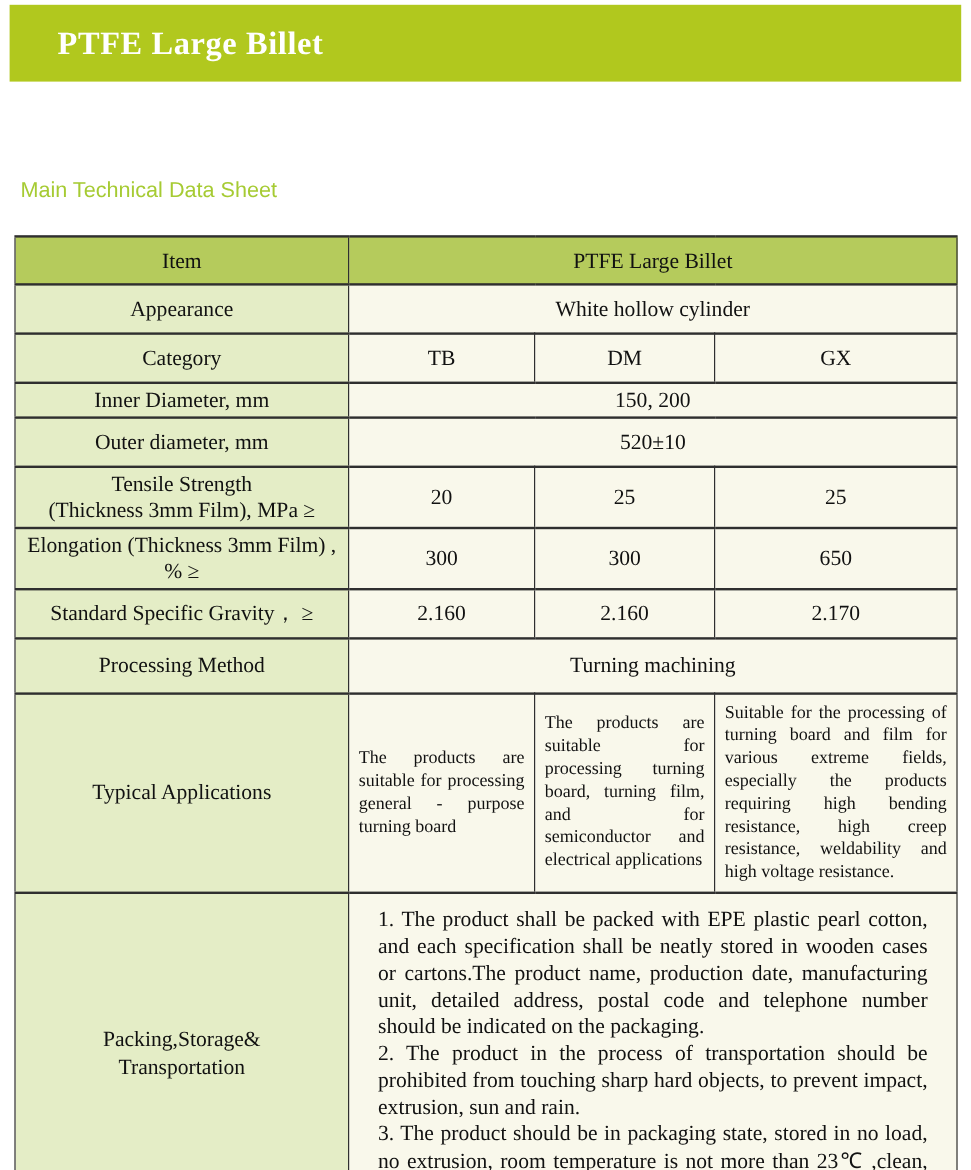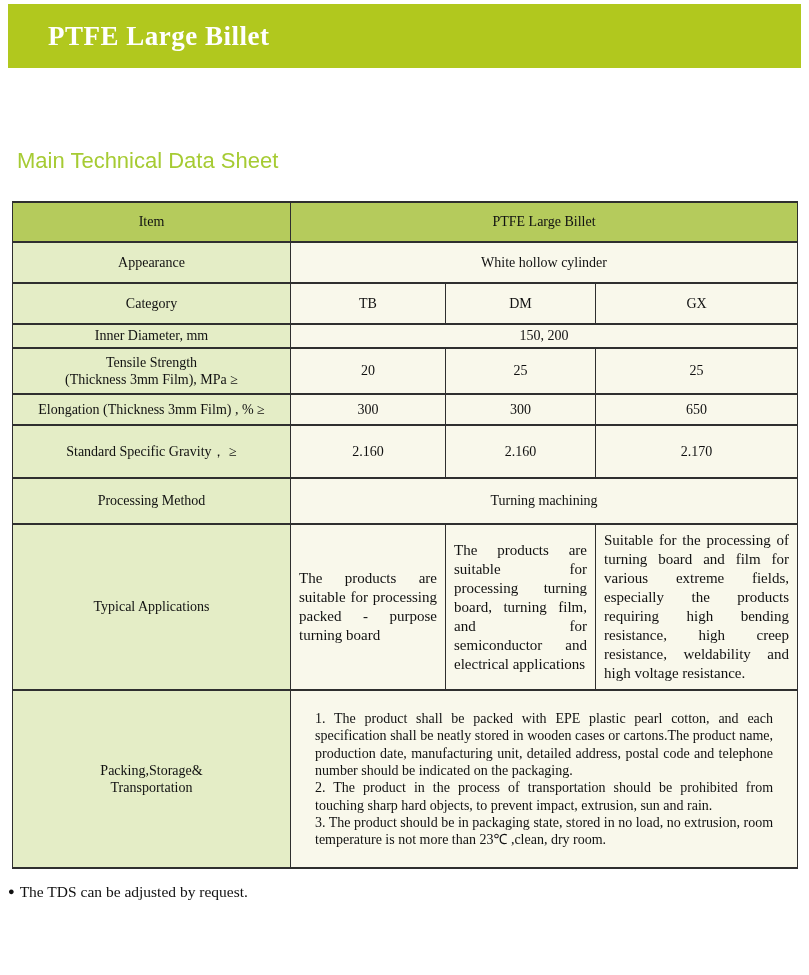--- a/index.html
+++ b/index.html
@@ -30,37 +30,37 @@
   }
   .banner-title{
     color:var(--banner-text,#fff);
     font-size:27px;
     font-weight:bold;
     letter-spacing:0.5px;
   }
   .section-heading{
     margin:80px 0 0 17px;
     font-family:"Liberation Sans", sans-serif;
-    font-size:22px;
+    font-size:18px;
     font-weight:400;
     color:var(--heading-text,#a6cb33);
   }
   table.tds{
     margin:27px 12px 0 12px;
     width:785px;
     table-layout:fixed;
     border-collapse:collapse;
   }
   table.tds td{
     border:2px solid var(--border,#2f2f2f);
     border-left-width:1.4px;
     border-right-width:1.4px;
     text-align:center;
     vertical-align:middle;
-    font-size:14px;
+    font-size:18px;
     background:var(--cell-bg,#f9f8eb);
     padding:2px 6px;
     line-height:1.25;
   }
   table.tds td.label{
     background:var(--label-col-bg,#e4edc6);
     white-space:pre-line;
   }
   table.tds tr.header-row td{
     background:var(--header-row-bg,#b5cb5c);
@@ -116,46 +116,50 @@
     <tr style="height:41px">
       <td class="label">Category</td>
       <td>TB</td>
       <td>DM</td>
       <td>GX</td>
     </tr>
     <tr style="height:24px">
       <td class="label">Inner Diameter, mm</td>
       <td colspan="3">150, 200</td>
     </tr>
+    <tr style="height:41px">
+      <td class="label">Outer diameter, mm</td>
+      <td colspan="3">520±10</td>
+    </tr>
     <tr style="height:46px">
       <td class="label">Tensile Strength
 (Thickness 3mm Film), MPa ≥</td>
       <td>20</td>
       <td>25</td>
       <td>25</td>
     </tr>
     <tr style="height:31px">
       <td class="label">Elongation (Thickness 3mm Film) , % ≥</td>
       <td>300</td>
       <td>300</td>
       <td>650</td>
     </tr>
-    <tr style="height:53px">
+    <tr style="height:41px">
       <td class="label">Standard Specific Gravity， ≥</td>
       <td>2.160</td>
       <td>2.160</td>
       <td>2.170</td>
     </tr>
     <tr style="height:46px">
       <td class="label">Processing Method</td>
       <td colspan="3">Turning machining</td>
     </tr>
     <tr style="height:153px">
       <td class="label">Typical Applications</td>
-      <td class="app-cell">The products are suitable for processing packed - purpose turning board</td>
+      <td class="app-cell">The products are suitable for processing general - purpose turning board</td>
       <td class="app-cell">The products are suitable for processing turning board, turning film, and for semiconductor and electrical applications</td>
       <td class="app-cell">Suitable for the processing of turning board and film for various extreme fields, especially the products requiring high bending resistance, high creep resistance, weldability and high voltage resistance.</td>
     </tr>
     <tr style="height:178px">
       <td class="label">Packing,Storage&amp;
 Transportation</td>
       <td colspan="3" class="packing-cell">
         <p>1. The product shall be packed with EPE plastic pearl cotton, and each specification shall be neatly stored in wooden cases or cartons.The product name, production date, manufacturing unit, detailed address, postal code and telephone number should be indicated on the packaging.</p>
         <p>2. The product in the process of transportation should be prohibited from touching sharp hard objects, to prevent impact, extrusion, sun and rain.</p>
         <p>3. The product should be in packaging state, stored in no load, no extrusion, room temperature is not more than 23℃ ,clean, dry room.</p>

